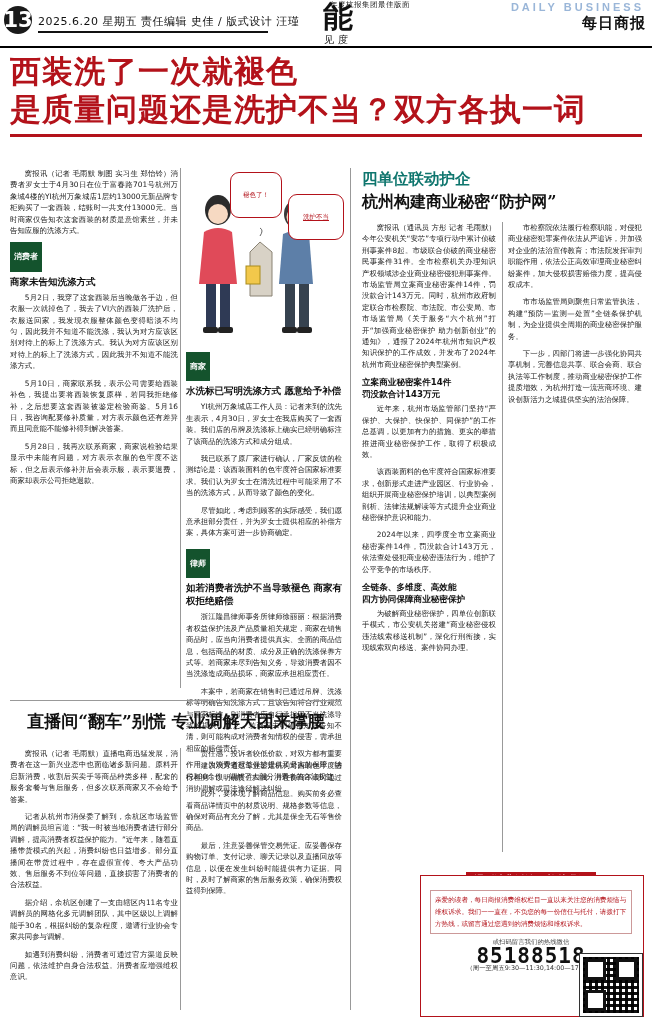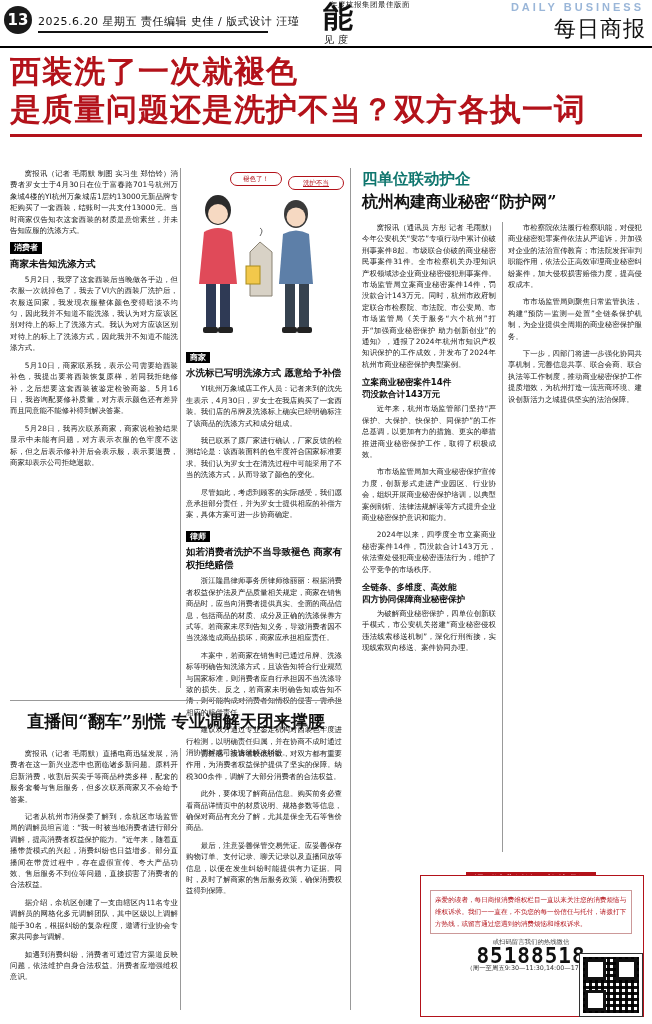--- a/index.html
+++ b/index.html
@@ -12,21 +12,21 @@
     overflow:hidden;
   }
   
   .masthead{
     position:absolute;left:0;top:0;width:652px;height:46px;
     border-bottom:2px solid #000;
     background:#fff;
   }
   .page-num{
     position:absolute;left:4px;top:6px;width:28px;height:28px;border-radius:50%;
-    background:#1a1a1a;color:#fff;font-size:15px;font-weight:bold;
+    background:#1a1a1a;color:#fff;font-size:21px;font-weight:bold;
     display:flex;align-items:center;justify-content:center;
     font-family:"DejaVu Sans",sans-serif;
   }
   .mast-line{
     position:absolute;left:38px;top:14px;font-size:11px;letter-spacing:.5px;color:#111;
   }
   .mast-rule{
     position:absolute;left:38px;top:31px;width:230px;height:2px;background:#111;
   }
   .mast-center{
@@ -38,21 +38,21 @@
   }
   .mast-center .sub{
     font-size:10px;letter-spacing:4px;margin-top:1px;color:#111;
   }
   .mast-top-right{
     position:absolute;left:330px;top:0px;font-size:7.5px;color:#222;letter-spacing:.5px;text-align:center;
   }
   .mast-right{
     position:absolute;right:6px;top:14px;
     font-family:"DejaVu Serif","Liberation Serif",serif;
-    font-size:22px;font-weight:normal;color:#111;letter-spacing:1px;
+    font-size:15px;font-weight:bold;color:#111;letter-spacing:1px;
   }
   .mast-daily{
     position:absolute;right:8px;top:1px;font-size:11px;color:#9ab6d8;letter-spacing:3px;
     font-family:"Liberation Sans",sans-serif;font-weight:bold;
   }
   
   .headline{
     position:absolute;left:10px;top:52px;width:632px;
   }
   .headline h1{
@@ -71,34 +71,34 @@
   }
   .col p{margin:0 0 6px 0;text-indent:2em;}
   .sep-v{
     position:absolute;background:#999;width:1px;
   }
   .sep-h{
     position:absolute;background:#999;height:1px;
   }
   
   .tag{
-    display:inline-block;background:#000000;color:#fff;font-size:8px;
-    padding:0 4px;margin-bottom:3px;font-weight:bold;
+    display:inline-block;background:#14532d;color:#fff;font-size:8px;
+    padding:9px 4px;margin-bottom:3px;font-weight:bold;
   }
   .subhead{
     font-size:9.5px;font-weight:bold;color:#111;margin:0 0 4px 0;line-height:13px;
     font-family:"DejaVu Sans",sans-serif;
   }
   
   .illus{
     position:absolute;left:184px;top:170px;width:158px;height:180px;
   }
   .speech{
     position:absolute;border:1.2px solid #b3121a;border-radius:9px;background:#fff;
-    font-size:6.5px;color:#b3121a;padding:2px 3px;line-height:8px;text-align:center;
+    font-size:6.5px;color:#b3121a;padding:18px 3px;line-height:8px;text-align:center;
   }
   
   .rh1{
     font-family:"DejaVu Serif","Liberation Serif",serif;
     font-size:15.5px;font-weight:bold;line-height:21px;color:#0f766e;margin:0 0 2px 0;
   }
   .rh2{
     font-family:"DejaVu Serif","Liberation Serif",serif;
     font-size:16px;font-weight:bold;line-height:21px;color:#111;margin:0 0 6px 0;
   }
@@ -187,21 +187,21 @@
     <rect x="115" y="114" width="10" height="44" fill="#36424f"></rect>
     <rect x="98" y="157" width="15" height="6" rx="2" fill="#222"></rect>
     <rect x="113" y="157" width="15" height="6" rx="2" fill="#222"></rect>
 
     <path d="M76 72 l-10 10 v44 h22 v-44 z" fill="#d8d2c6" stroke="#8a8374"></path>
     <path d="M76 66 q4 -6 0 -8" stroke="#666" fill="none"></path>
 
     <rect x="62" y="96" width="14" height="18" fill="#f2c84b" stroke="#a98c1d"></rect>
   </svg>
   <div class="speech" style="left:46px;top:2px;width:44px;">褪色了！</div>
-  <div class="speech" style="left:104px;top:6px;width:48px;text-decoration:underline;">洗护不当</div>
+  <div class="speech" style="left:104px;top:24px;width:48px;text-decoration:underline;">洗护不当</div>
 </div>
 
 <div class="col" style="left:10px;top:168px;width:168px;">
   <p>窝报讯（记者 毛雨默 制图 实习生 郑怡铃）消费者罗女士于4月30日在位于富春路701号杭州万象城4楼的YI杭州万象城店1层约13000元新品牌专柜购买了一套西装，结账时一共支付13000元。当时商家仅告知衣这套西装的材质是意馆素丝，并未告知应服的洗涤方式。</p>
   <div class="tag">消费者</div>
   <div class="subhead">商家未告知洗涤方式</div>
   <p>5月2日，我穿了这套西装后当晚做各手边，但衣服一次就掉色了，我去了VI六的西装厂洗护后，衣服送回家，我发现衣服整体颜色变得暗淡不均匀，因此我并不知道不能洗涤，我认为对方应该区别对待上的标上了洗涤方式。我认为对方应该区别对待上的标上了洗涤方式，因此我并不知道不能洗涤方式。</p>
   <p>5月10日，商家联系我，表示公司需要给西装补色，我提出要将西装恢复原样，若同我拒绝修补，之后想要这套西装被鉴定检验商鉴。5月16日，我咨询配要修补质量，对方表示颜色还有差异而且同意能不能修补得到解决答案。</p>
   <p>5月28日，我再次联系商家，商家说检验结果显示中未能有问题，对方表示衣服的色牢度不达标，但之后表示修补并后会表示服，表示要退费，商家却表示公司拒绝退款。</p>
 </div>
@@ -243,21 +243,21 @@
 <div style="position:absolute;left:362px;top:168px;width:280px;">
   <div class="rh1">四单位联动护企</div>
   <div class="rh2">杭州构建商业秘密“防护网”</div>
 </div>
 
 <div class="col" style="left:362px;top:222px;width:134px;">
   <p>窝报讯（通讯员 方彤 记者 毛雨默）今年公安机关“安芯”专项行动中累计侦破刑事案件8起。市级联合侦破的商业秘密民事案件31件。全市检察机关办理知识产权领域涉企业商业秘密侵犯刑事案件。市场监管局立案商业秘密案件14件，罚没款合计143万元。同时，杭州市政府制定联合市检察院、市法院、市公安局、市市场监管局《关于服务“六个杭州”打开“加强商业秘密保护 助力创新创业”的通知》，通报了2024年杭州市知识产权知识保护的工作成效，并发布了2024年杭州市商业秘密保护典型案例。</p>
   <div class="bold-sub" style="white-space:pre-line;">立案商业秘密案件14件
 罚没款合计143万元</div>
   <p>近年来，杭州市场监管部门坚持“严保护、大保护、快保护、同保护”的工作总基调，以更加有力的措施、更实的举措推进商业秘密保护工作，取得了积极成效。</p>
-  <p>市市场监管局加大商业秘密保护宣传力度，创新形式走进产业园区、行业协会，组织开展商业秘密保护培训，以典型案例剖析、法律法规解读等方式提升企业商业秘密保护意识和能力。</p>
+  <p>该西装面料的色牢度符合国家标准要求，创新形式走进产业园区、行业协会，组织开展商业秘密保护培训，以典型案例剖析、法律法规解读等方式提升企业商业秘密保护意识和能力。</p>
   <p>2024年以来，四季度全市立案商业秘密案件14件，罚没款合计143万元，依法查处侵犯商业秘密违法行为，维护了公平竞争的市场秩序。</p>
   <div class="bold-sub" style="white-space:pre-line;">全链条、多维度、高效能
 四方协同保障商业秘密保护</div>
   <p>为破解商业秘密保护，四单位创新联手模式，市公安机关搭建“商业秘密侵权违法线索移送机制”，深化行刑衔接，实现线索双向移送、案件协同办理。</p>
 </div>
 
 <div class="col" style="left:508px;top:222px;width:134px;">
   <p>市检察院依法履行检察职能，对侵犯商业秘密犯罪案件依法从严追诉，并加强对企业的法治宣传教育；市法院发挥审判职能作用，依法公正高效审理商业秘密纠纷案件，加大侵权损害赔偿力度，提高侵权成本。</p>
   <p>市市场监管局则聚焦日常监管执法，构建“预防—监测—处置”全链条保护机制，为企业提供全周期的商业秘密保护服务。</p>
   <p>下一步，四部门将进一步强化协同共享机制，完善信息共享、联合会商、联合执法等工作制度，推动商业秘密保护工作提质增效，为杭州打造一流营商环境、建设创新活力之城提供坚实的法治保障。</p>

